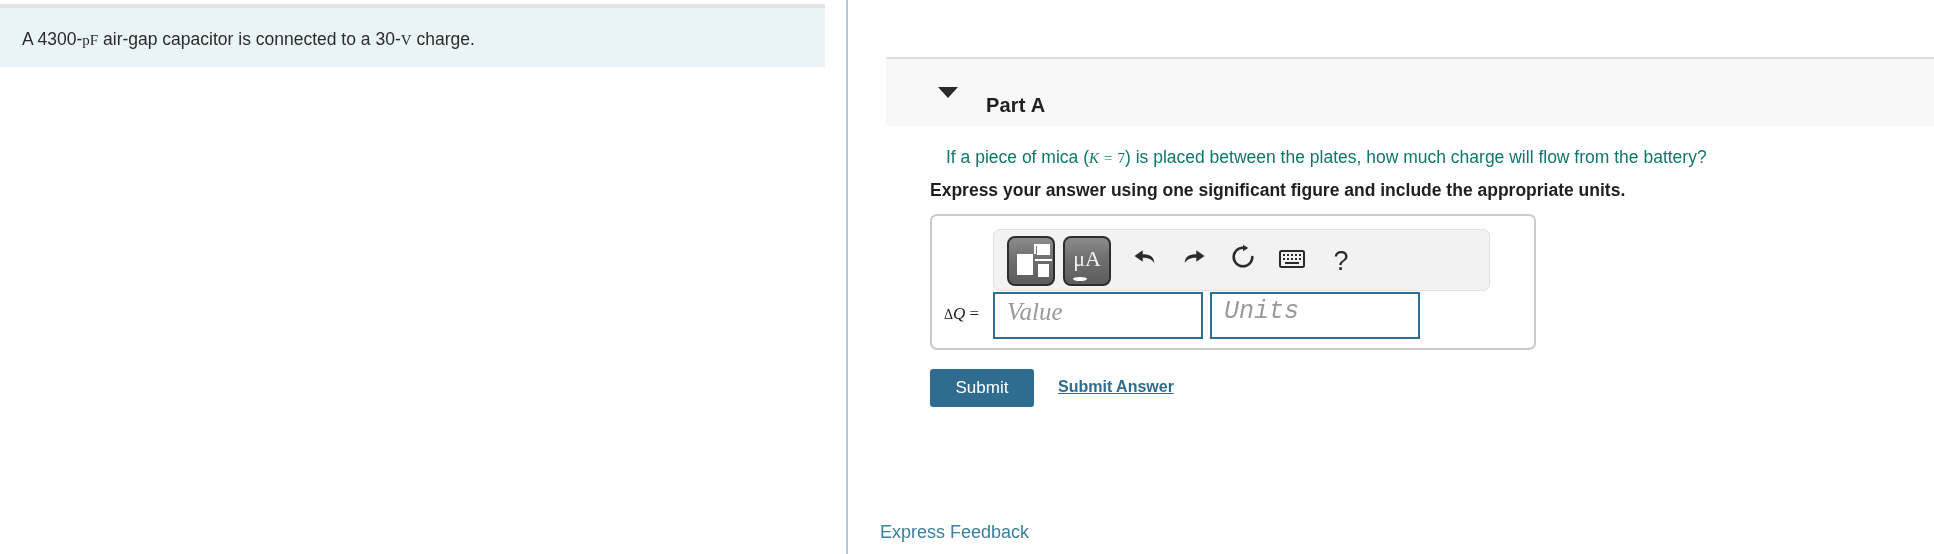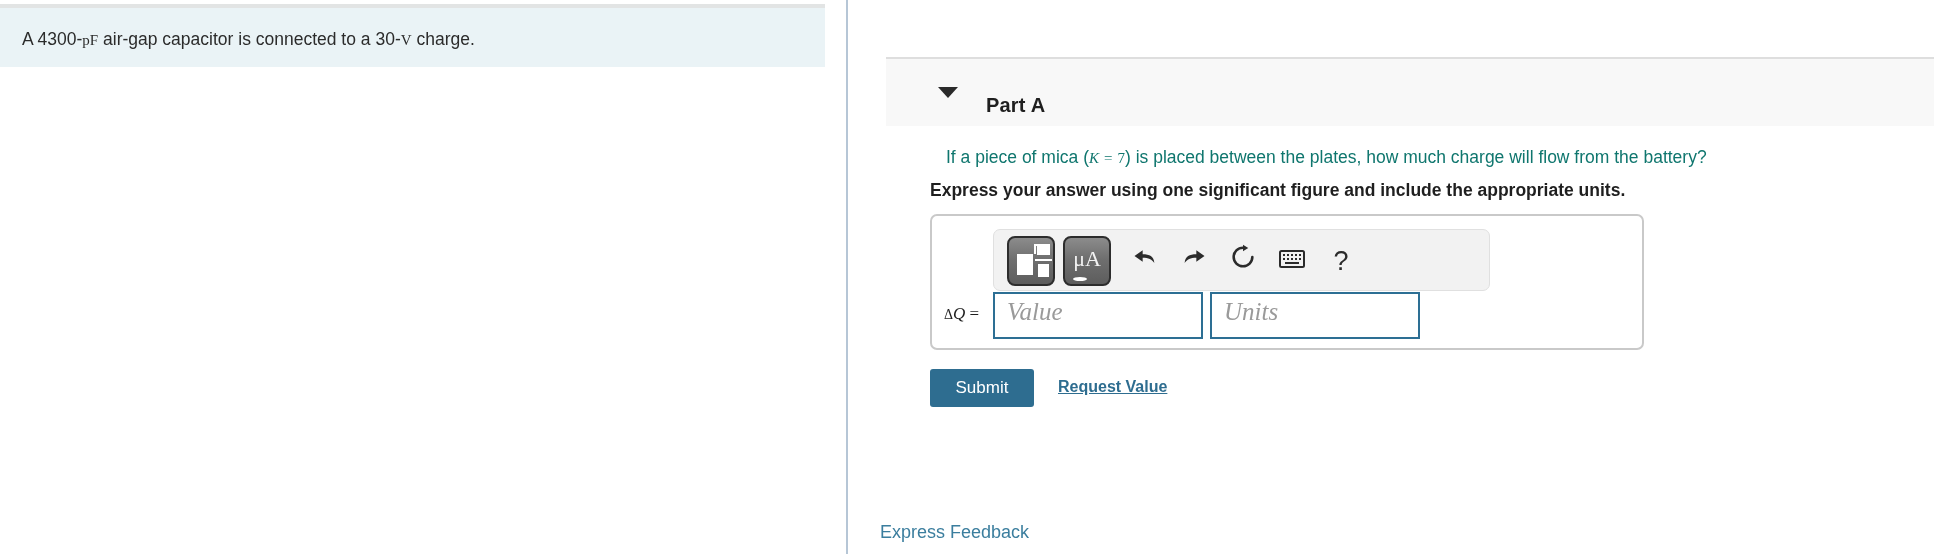--- a/index.html
+++ b/index.html
@@ -114,21 +114,21 @@
     font-weight: bold;
     color: #1f1f1f;
     white-space: nowrap;
   }
 
   
   #answer-box {
     position: absolute;
     left: 82px;
     top: 214px;
-    width: 714px;
+    width: 606px;
     height: 136px;
     border: 2px solid #c9c9c9;
     border-radius: 7px;
     background: #ffffff;
   }
   #math-toolbar {
     position: absolute;
     left: 61px;
     top: 13px;
     width: 497px;
@@ -234,21 +234,21 @@
     color: #8e8e8e;
     padding: 0 0 8px 12px;
     outline: none;
   }
   .answer-input::placeholder {
     color: #9a9a9a;
     font-style: italic;
     opacity: 1;
   }
   #value-input { left: 61px; width: 210px; }
-  #units-input { left: 278px; width: 210px; }
+  #units-input { left: 278px; width: 210px; font-family: Liberation Mono, monospace; }
 
   
   #submit-button {
     position: absolute;
     left: 82px;
     top: 369px;
     width: 104px;
     height: 38px;
     background: #2e6d90;
     border: none;
@@ -356,17 +356,17 @@
         <div class="tb-icon" id="tb-help-icon">?</div>
       </div>
 
       <div id="answer-label"><span class="delta">Δ</span><span class="qvar">Q</span><span> =</span></div>
 
       <input class="answer-input" id="value-input" type="text" placeholder="Value" style="">
       <input class="answer-input" id="units-input" type="text" placeholder="Units" style="">
     </div>
 
     <button id="submit-button">Submit</button>
-    <a id="request-answer-link">Request Value</a>
+    <a id="request-answer-link">Submit Answer</a>
     <a id="provide-feedback-link">Express Feedback</a>
 
   </div>
 </div>
 
 </body></html>

